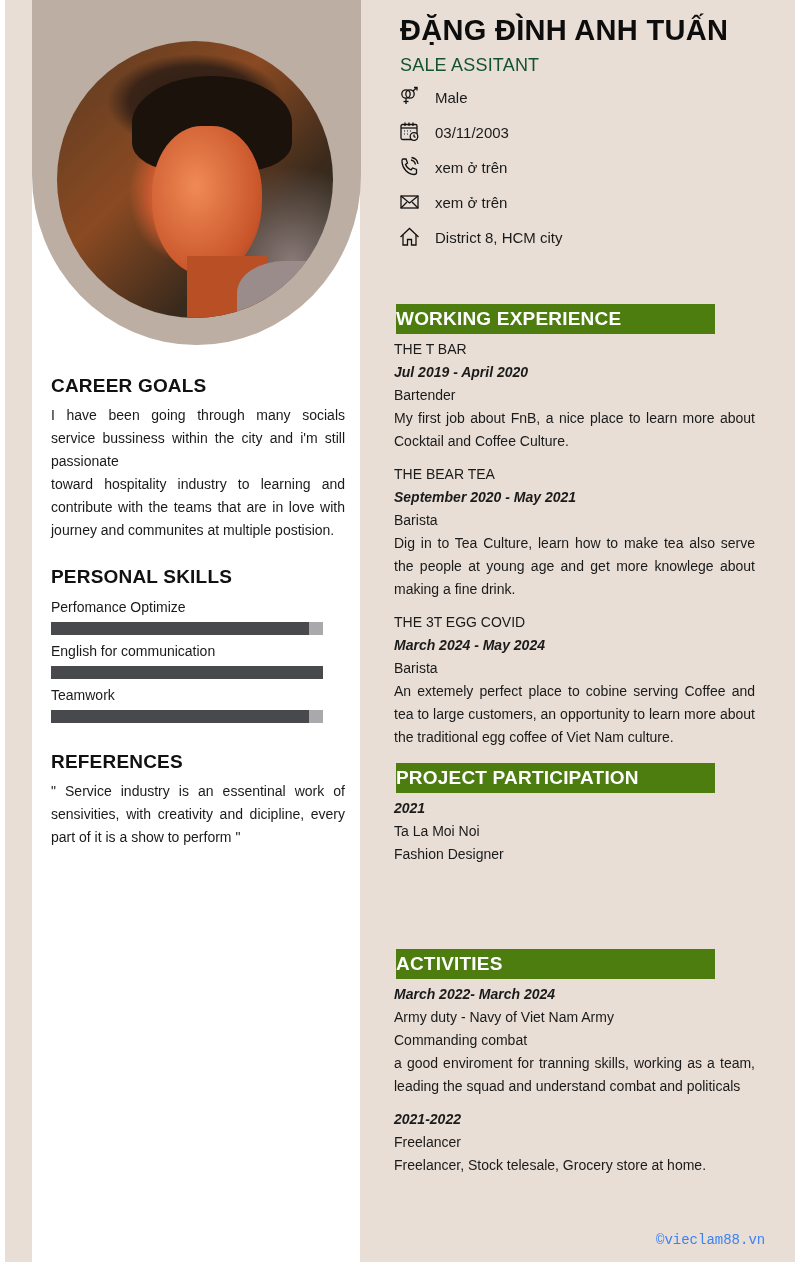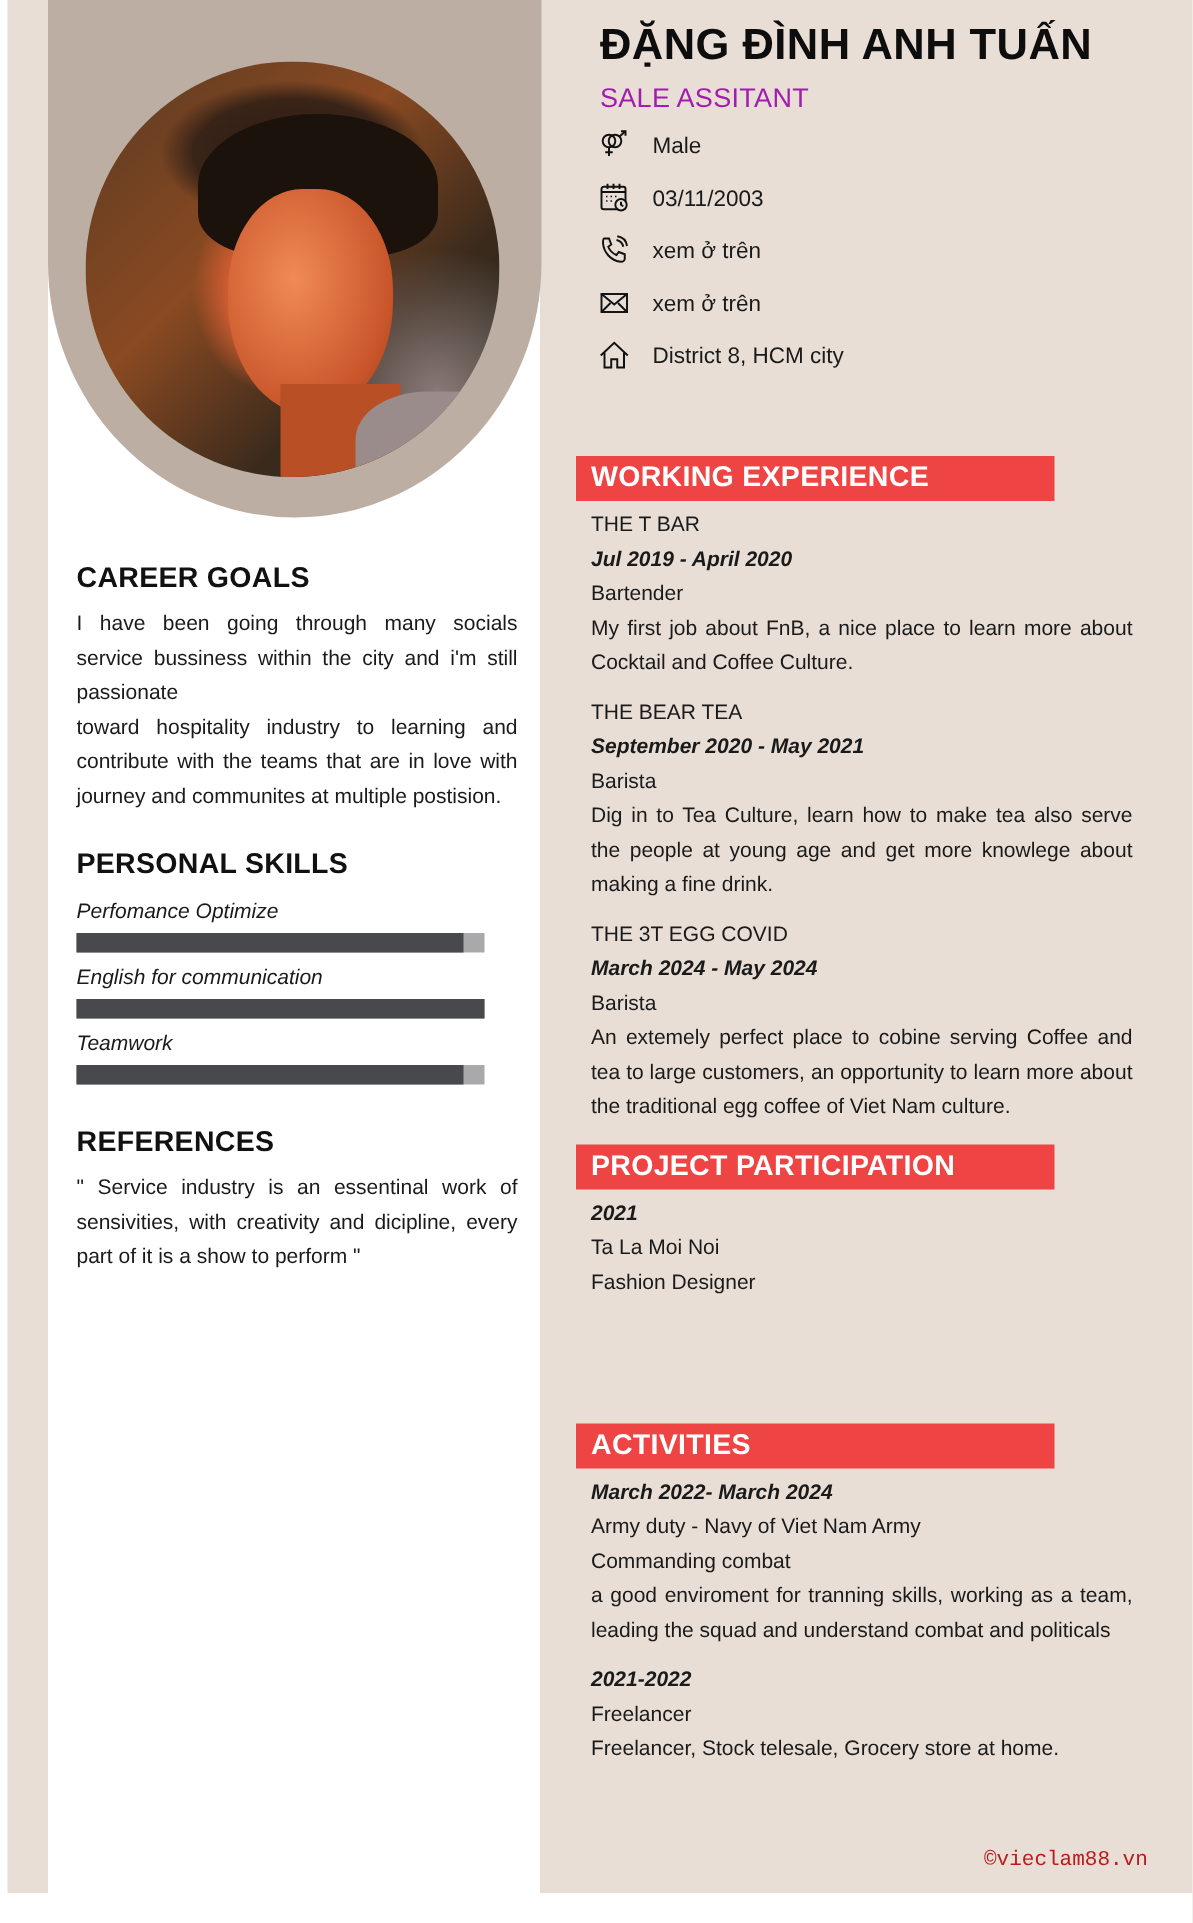--- a/index.html
+++ b/index.html
@@ -21,38 +21,38 @@
   .photo .hair { position: absolute; left: 75px; top: 35px; width: 160px; height: 95px; border-radius: 50% 50% 30% 30%;
                  background: #1c120c; }
   .photo .neck { position: absolute; left: 130px; top: 215px; width: 80px; height: 70px; background: #b84f25; }
   .photo .shirt { position: absolute; left: 180px; top: 220px; width: 120px; height: 80px; background: #9a8c8a; border-radius: 40% 0 0 0; }
 
   .section-title-left { position: absolute; left: 51px; font-weight: 700; font-size: 19px; letter-spacing: 0.2px; color: #111; }
   .para-left { position: absolute; left: 51px; width: 294px; font-size: 14px; line-height: 23px; text-align: justify; color: #1a1a1a; }
   .para-left p { margin: 0; }
 
   .skill { position: absolute; left: 51px; width: 272px; }
-  .skill-label { font-size: 14px; line-height: 18px; color: #1a1a1a; font-style: italic; }
+  .skill-label { font-size: 14px; line-height: 18px; color: #1a1a1a; }
   .skill-bar { margin-top: 6px; height: 13px; width: 272px; background: #a9a9ab; position: relative; }
   .skill-fill { position: absolute; left: 0; top: 0; height: 13px; background: #47494d; }
 
   .header-name { position: absolute; left: 400px; top: 14px; font-size: 29px; font-weight: 700; color: #0d0d0d; letter-spacing: 0.3px; }
-  .header-role { position: absolute; left: 400px; top: 55px; font-size: 18px; color: #a21caf; letter-spacing: 0.2px; }
+  .header-role { position: absolute; left: 400px; top: 55px; font-size: 18px; color: #14532d; letter-spacing: 0.2px; }
   .info-row { position: absolute; left: 399px; height: 24px; display: flex; align-items: center; justify-content: flex-end; }
   .info-row .ico { width: 22px; height: 22px; display: inline-flex; align-items: center; justify-content: center; }
   .info-row .txt { position: absolute; left: 36px; font-size: 15px; color: #1a1a1a; white-space: nowrap; }
 
-  .bar-title { position: absolute; left: 384px; width: 319px; height: 30px; background: #ef4444; color: #ffffff;
-               font-weight: 700; font-size: 19px; line-height: 30px; padding-left: 10px; box-sizing: border-box; letter-spacing: 0.2px; }
+  .bar-title { position: absolute; left: 396px; width: 319px; height: 30px; background: #4d7c0f; color: #ffffff;
+               font-weight: 700; font-size: 19px; line-height: 30px; box-sizing: border-box; letter-spacing: 0.2px; }
   .right-block { position: absolute; left: 394px; width: 361px; font-size: 14px; line-height: 23px; color: #1a1a1a; }
   .right-block .l { margin: 0; }
   .right-block .bold { font-weight: 400; }
   .right-block .ital { font-style: italic; font-weight: 700; }
   .right-block .just { text-align: justify; }
-  .watermark { position: absolute; left: 656px; top: 1232px; font-family: "Liberation Mono", monospace; font-size: 14px; color: #b91c1c; }
+  .watermark { position: absolute; left: 656px; top: 1232px; font-family: "Liberation Mono", monospace; font-size: 14px; color: #3b82f6; }
 </style>
 </head>
 <body>
 
 <div class="page"></div>
 <div class="left-col"></div>
 <div class="photo-arch"></div>
 <div class="photo">
   <div class="hair"></div>
   <div class="face"></div>

